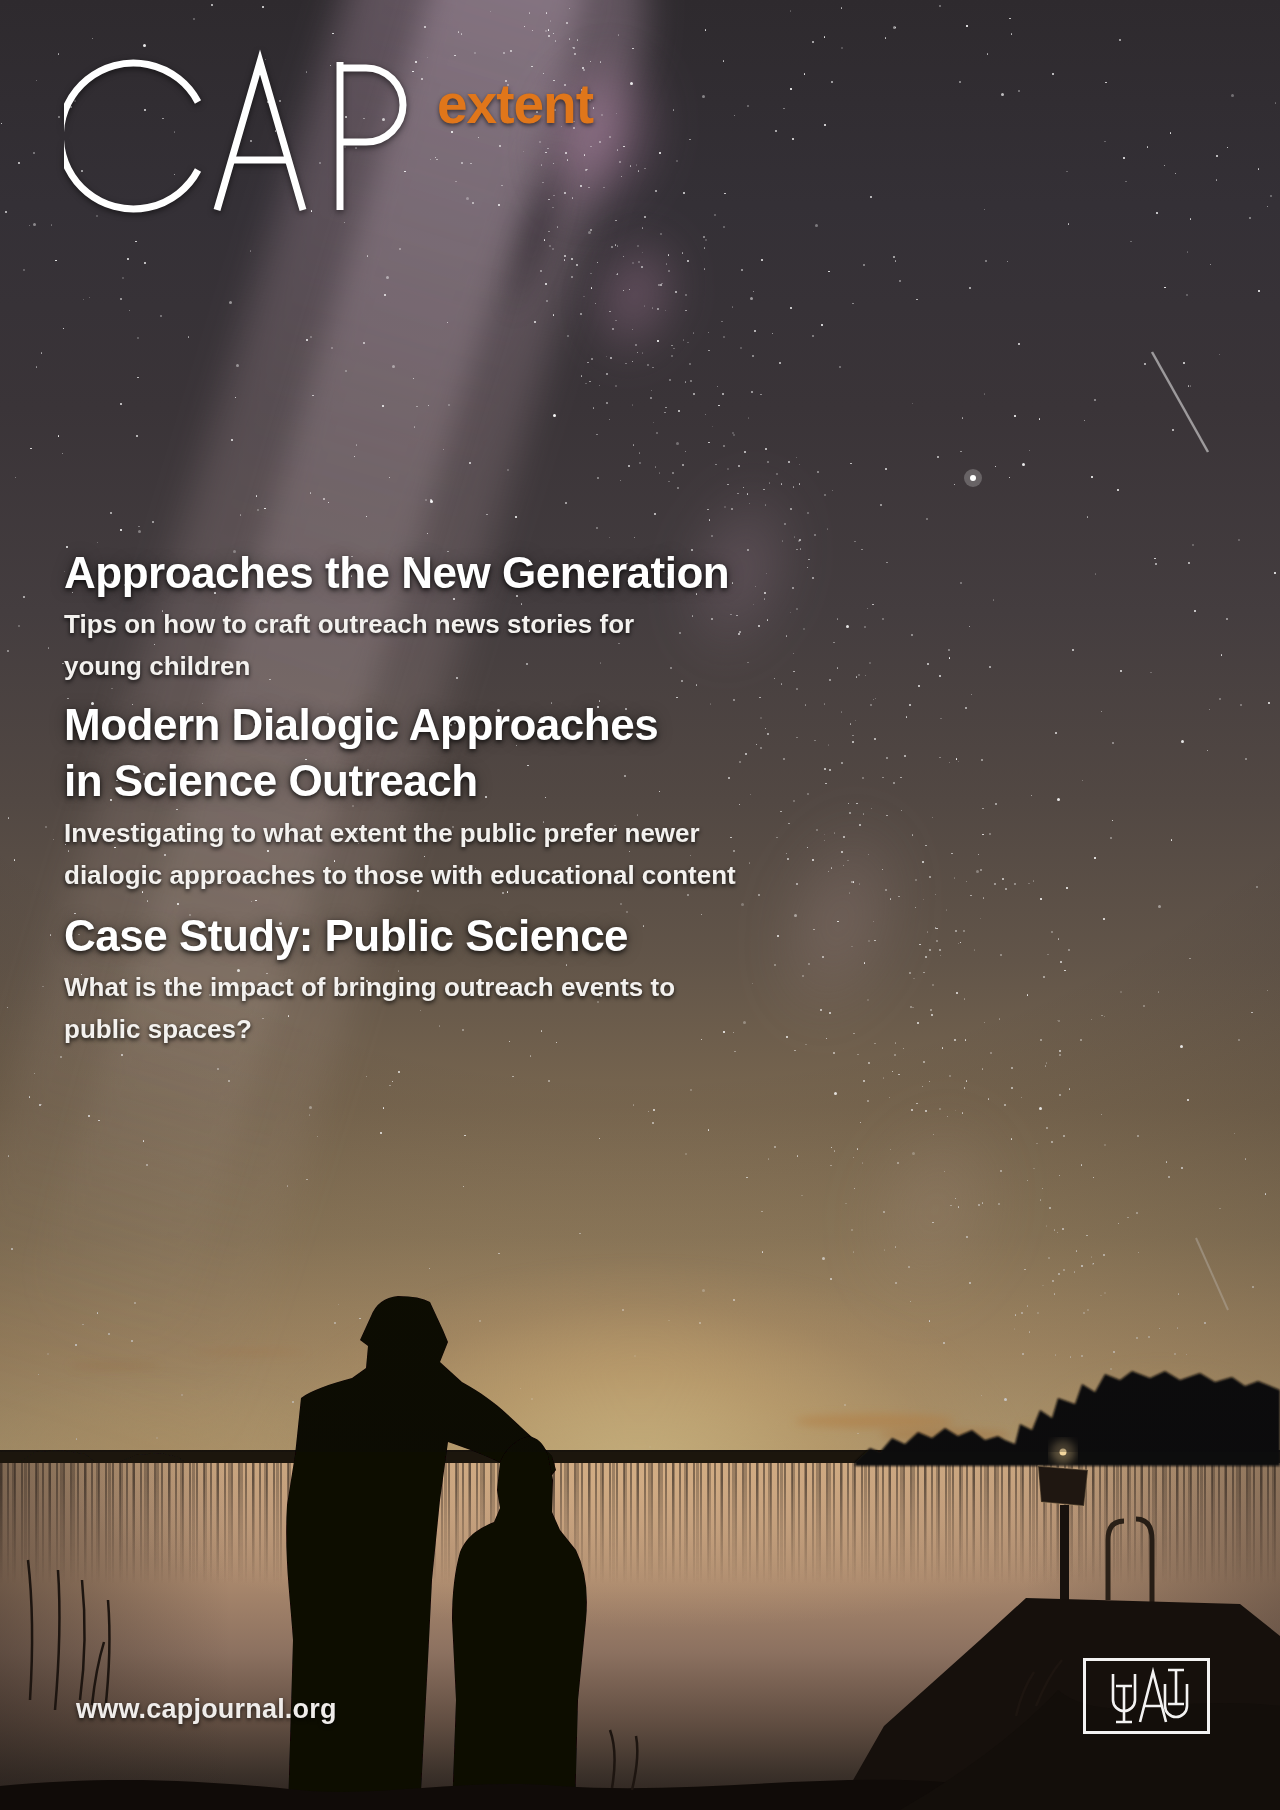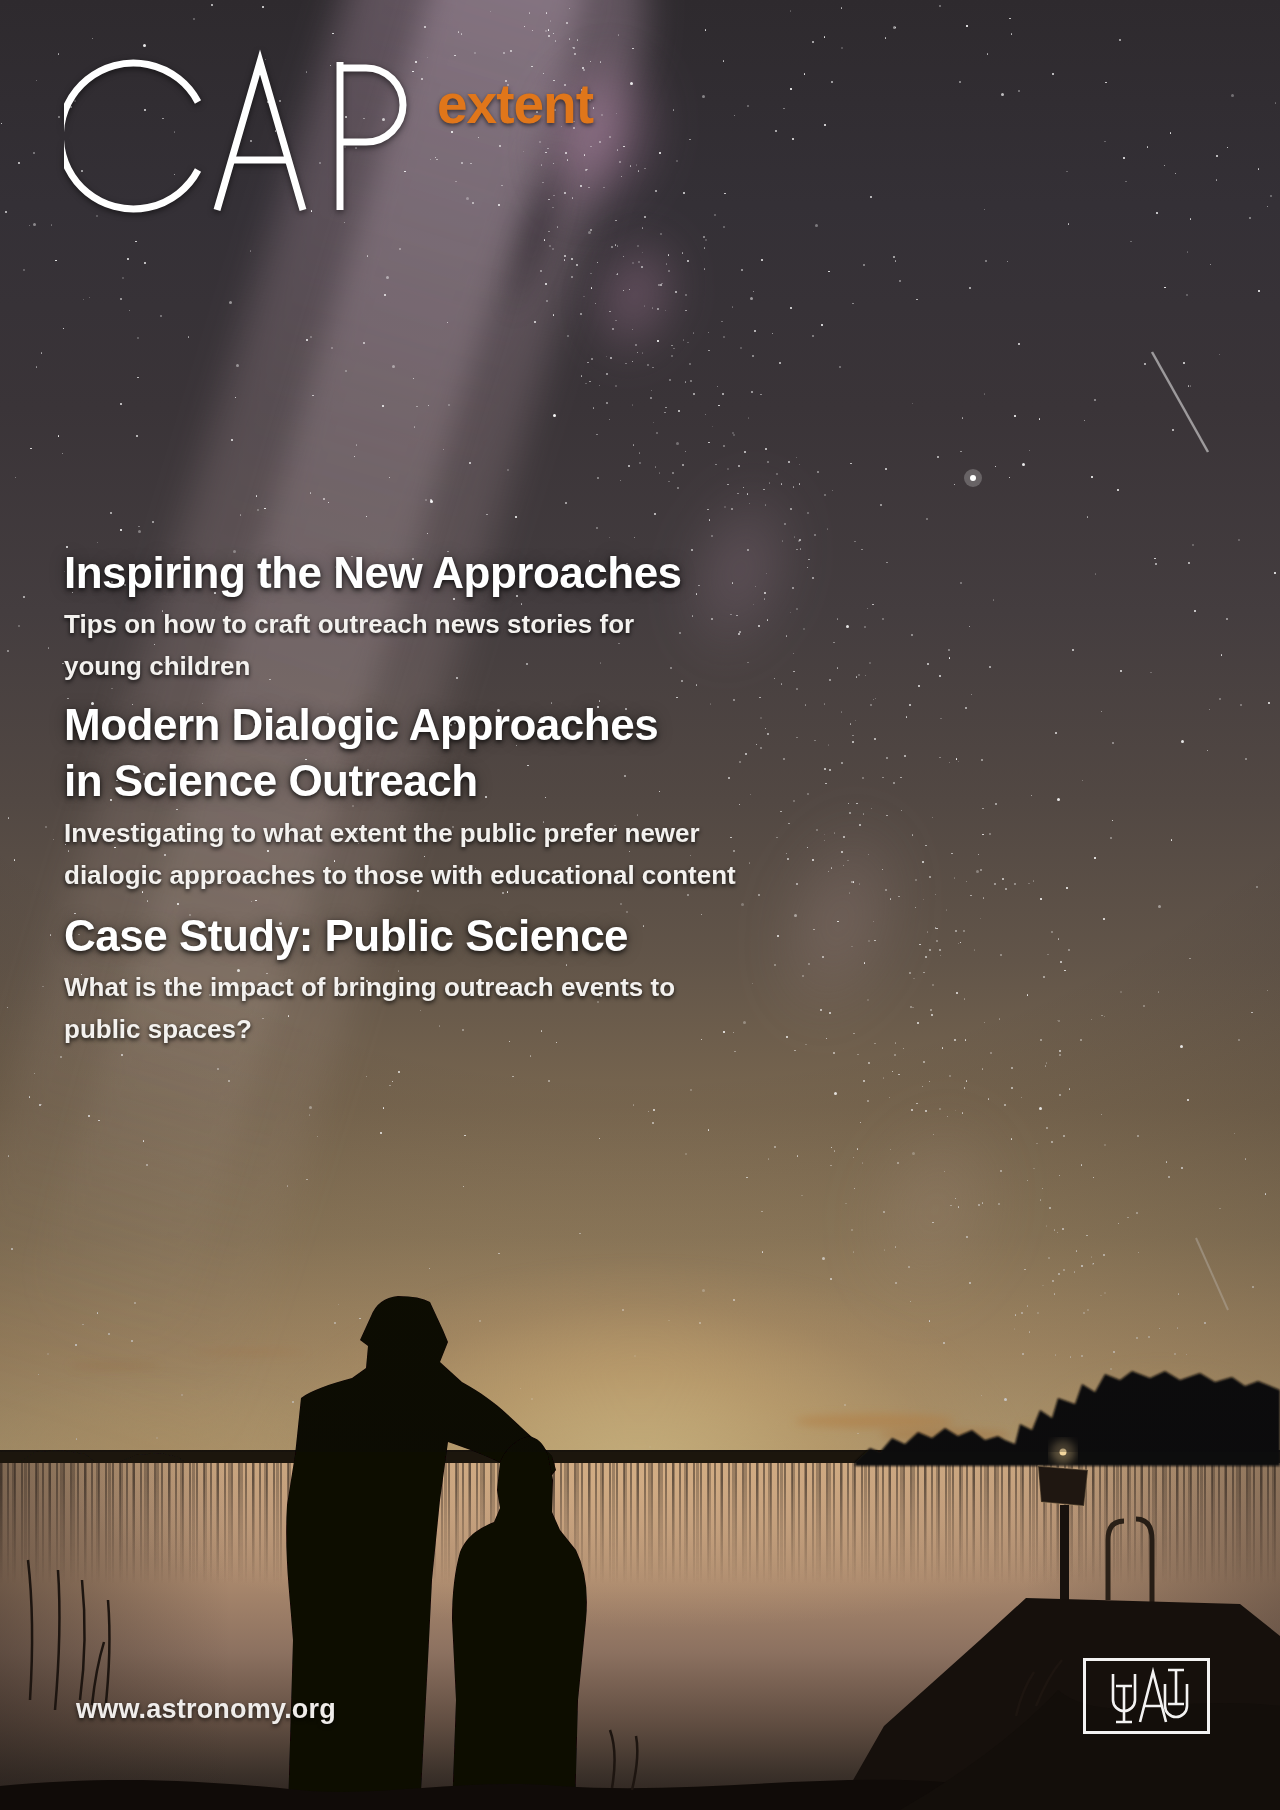--- a/index.html
+++ b/index.html
@@ -1402,37 +1402,37 @@
         <path d="M153,164 L196,16 L239,164"></path>
         <path d="M167,114 L225,114"></path>
         <path d="M276,16 L276,164"></path>
         <path d="M276,22 L302,22 A37,37 0 0 1 302,96 L276,96"></path>
       </g>
     </svg>
   </div>
   <div class="txt journal abs">extent</div>
 
   <div class="txt hgroup hg1 abs">
-    <div class="h-title">Inspiring the New Approaches</div>
+    <div class="h-title">Approaches the New Generation</div>
     <div class="h-sub">Tips on how to craft outreach news stories for
 young children</div>
   </div>
   <div class="txt hgroup hg2 abs">
     <div class="h-title">Modern Dialogic Approaches
 in Science Outreach</div>
     <div class="h-sub">Investigating to what extent the public prefer newer
 dialogic approaches to those with educational content</div>
   </div>
   <div class="txt hgroup hg3 abs">
     <div class="h-title">Case Study: Public Science</div>
     <div class="h-sub">What is the impact of bringing outreach events to
 public spaces?</div>
   </div>
 
-  <div class="txt website abs">www.astronomy.org</div>
+  <div class="txt website abs">www.capjournal.org</div>
 
   <div class="abs iau-box">
     <span class="iau-hidden">IAU</span>
     <svg width="127" height="76" viewBox="0 0 127 76">
       <g fill="none" stroke="#ffffff" stroke-width="2.6" opacity=".95">
         <rect x="1.5" y="1.5" width="124" height="73" stroke-width="3"></rect>
         <path d="M30,16 V42 a11,11 0 0 0 22,0 V16"></path>
         <path d="M41,28 V64 M33,28 H49 M33,64 H49"></path>
         <path d="M57,64 L70,14 L83,64 M61,48 H79"></path>
         <path d="M93,12 V46 M85,12 H101 M85,46 H101"></path>

